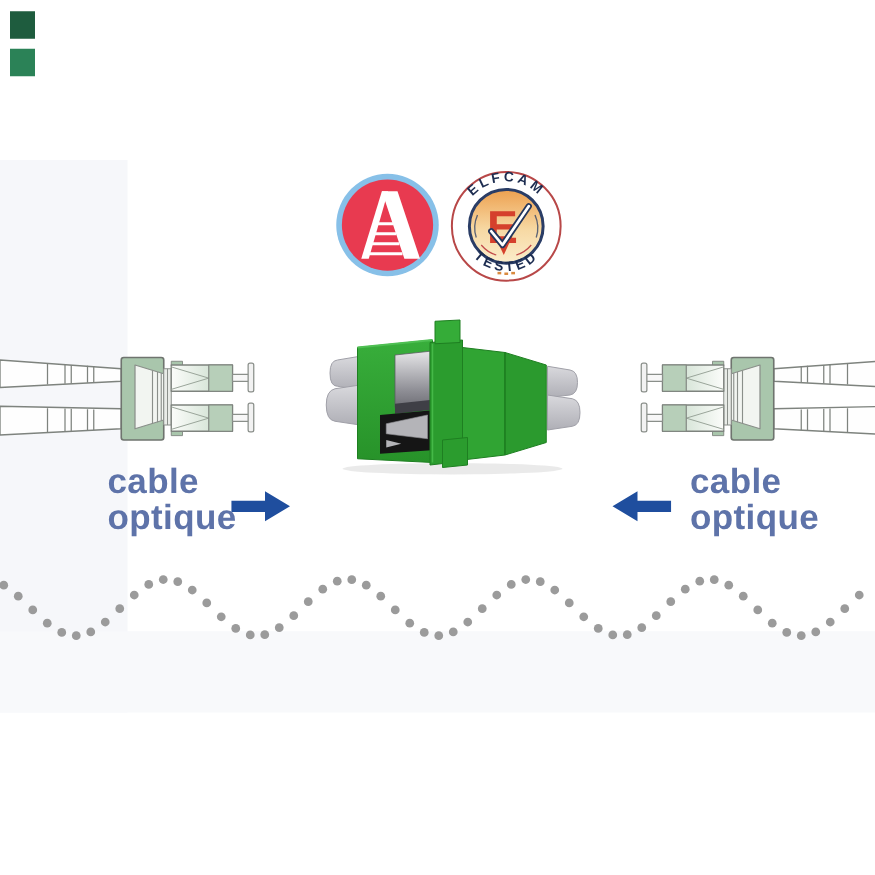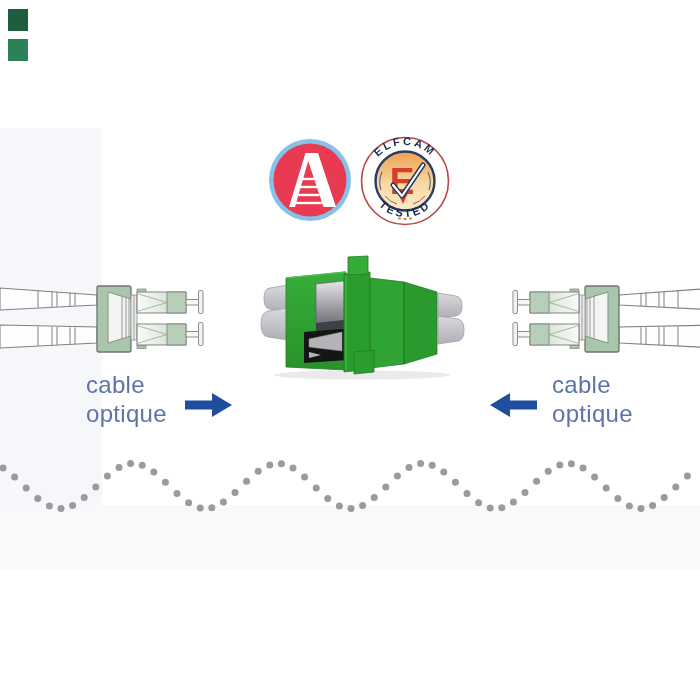--- a/index.html
+++ b/index.html
@@ -14,22 +14,22 @@
   .swatch-1{top:9px;}
   .swatch-2{top:39px;}
   .logo{position:absolute;}
   .logo-a{left:268px;top:138px;}
   .logo-badge{left:358px;top:134px;}
   .adapter{position:absolute;left:230px;top:252px;}
   .cable{position:absolute;top:279px;}
   .cable-left{left:0;}
   .cable-right{left:506px;}
   .label{
-    position:absolute;top:370px;color:#5e73a9;font-weight:normal;
-    font-size:24px;line-height:29px;letter-spacing:0.3px;
+    position:absolute;top:370px;color:#5e73a9;font-weight:bold;
+    font-size:28px;line-height:29px;letter-spacing:0.3px;
   }
   .label-left{left:86px;}
   .label-right{left:552px;}
   .arrow{position:absolute;top:391px;}
   .arrow-left{left:185px;}
   .arrow-right{left:489px;}
   .wave{position:absolute;left:0;top:446px;}
 </style>
 </head>
 <body>

